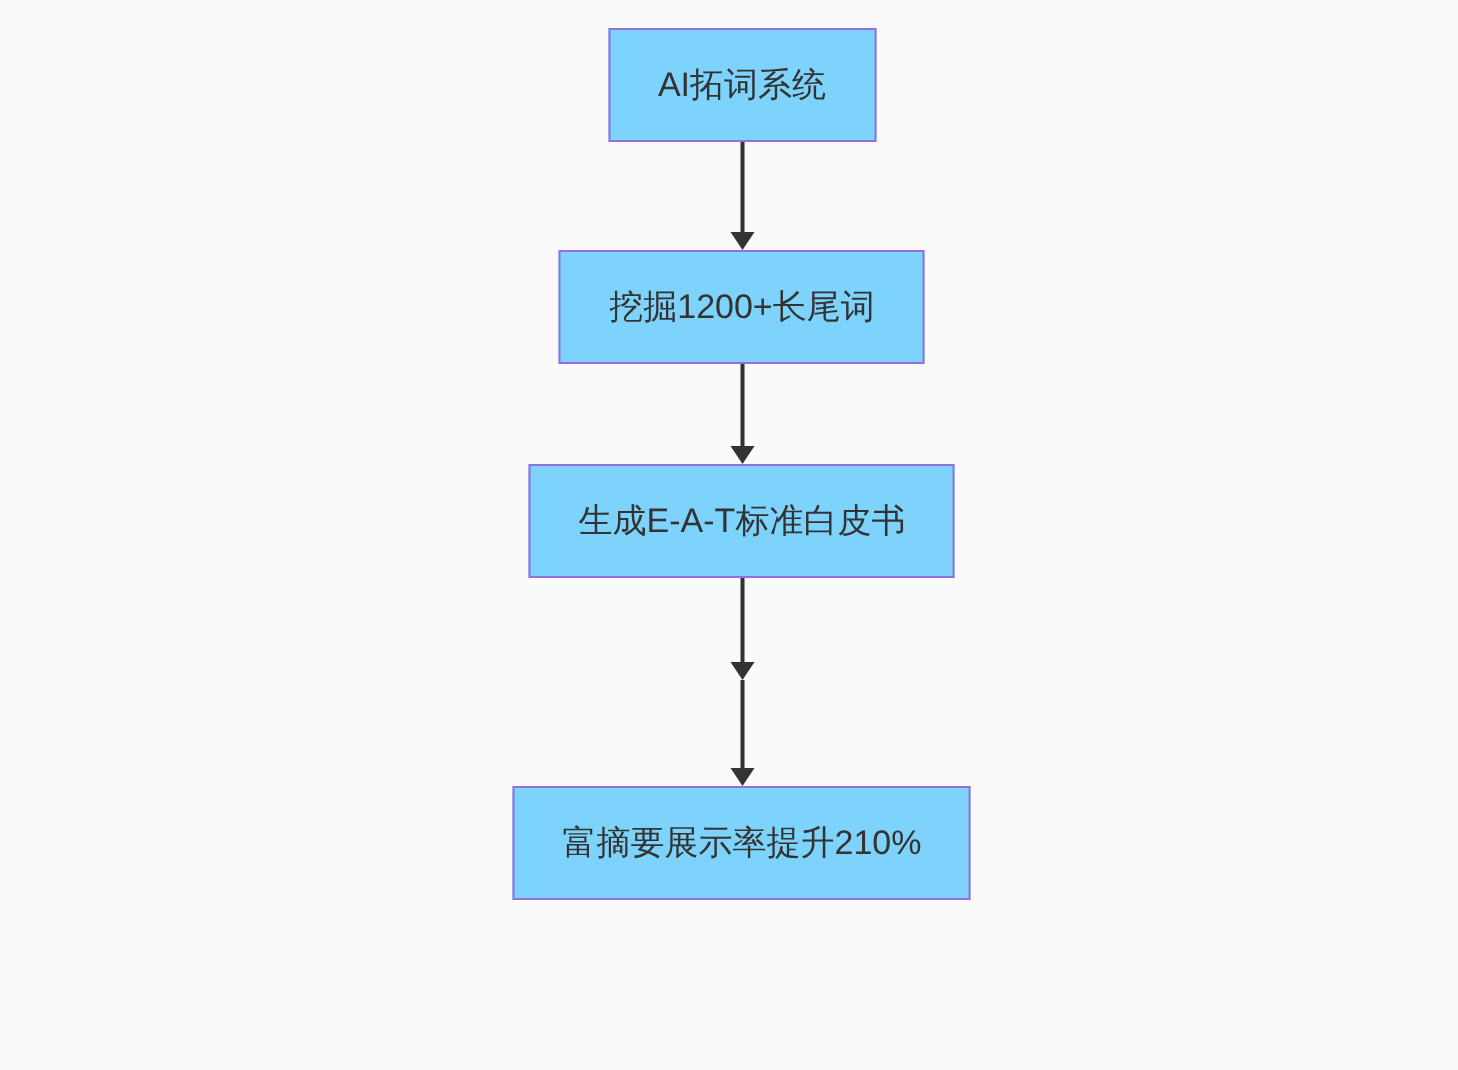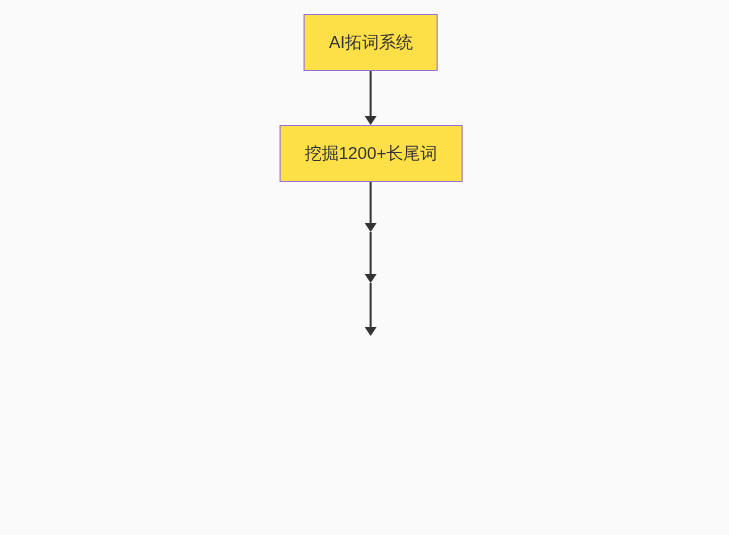--- a/index.html
+++ b/index.html
@@ -23,21 +23,21 @@
     flex-direction: column;
     align-items: center;
   }
   .node {
     box-sizing: border-box;
     height: 57px;
     padding: 0 24px;
     display: flex;
     align-items: center;
     justify-content: center;
-    background: #fde047;
+    background: #7dd3fc;
     border: 1px solid #9370DB;
     color: #333333;
     font-size: 17px;
     line-height: 1;
     white-space: nowrap;
   }
   .arrow {
     position: relative;
     width: 14px;
   }
@@ -73,15 +73,21 @@
 
 <div class="flowchart">
   <div class="node">
     <span>AI拓词系统</span>
   </div>
   <div class="arrow arrow-1"></div>
   <div class="node">
     <span>挖掘1200+长尾词</span>
   </div>
   <div class="arrow arrow-2"></div>
+  <div class="node">
+    <span>生成E-A-T标准白皮书</span>
+  </div>
   <div class="arrow arrow-3"></div>
   <div class="arrow arrow-4"></div>
+  <div class="node">
+    <span>富摘要展示率提升210%</span>
+  </div>
 </div>
 
 </body></html>

